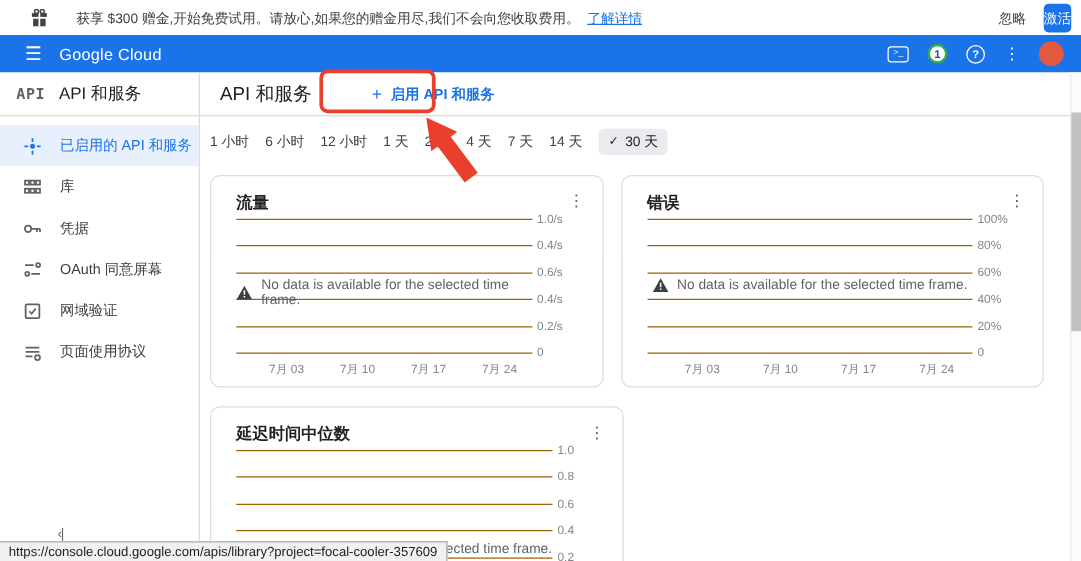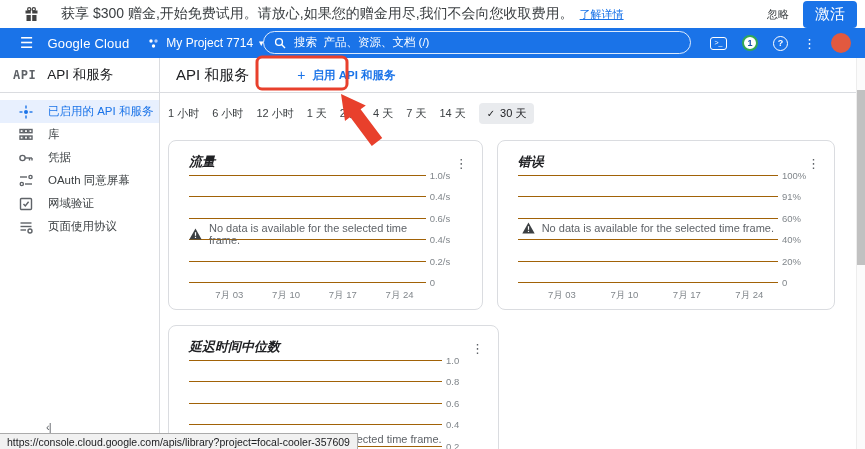--- a/index.html
+++ b/index.html
@@ -3,26 +3,26 @@
 <meta charset="utf-8">
 <style>
   * { margin:0; padding:0; box-sizing:border-box; }
   html,body { width:865px; height:449px; overflow:hidden; background:#fff;
     font-family:"Liberation Sans","DejaVu Sans",sans-serif; }
   .page { position:relative; width:865px; height:449px; overflow:hidden; background:#fff; }
 
   
   .banner { position:absolute; top:0; left:0; right:0; height:28px; background:#fff;
     display:flex; align-items:center; padding:0 8px 0 24px; }
-  .banner-text { font-size:14px; color:#3c4043; margin-left:22px; }
+  .banner-text { font-size:11px; color:#3c4043; margin-left:22px; }
   .banner-link { font-size:11px; color:#1a73e8; text-decoration:underline; margin-left:6px; cursor:pointer; }
   .banner-right { margin-left:auto; display:flex; align-items:center; gap:14px; }
   .dismiss-btn { font-size:11px; color:#3c4043; background:none; border:none; cursor:pointer;text-align:center; }
-  .activate-btn { font-size:15px; color:#fff; background:#1a73e8; border:none; border-radius:4px;
-    padding:4px 12px; cursor:pointer; }
+  .activate-btn { font-size:11px; color:#fff; background:#1a73e8; border:none; border-radius:4px;
+    padding:4px 0; cursor:pointer; }
 
   
   .appbar { position:absolute; top:28px; left:0; right:0; height:30px; background:#1a73e8;
     display:flex; align-items:center; color:#fff; padding:0 14px 0 10px; }
   .hamburger { font-size:15px; padding:0 10px; cursor:pointer; }
   .gc-logo { font-size:13px; letter-spacing:.2px; margin-left:4px; cursor:pointer; }
   .project-sel { display:flex; align-items:center; gap:6px; margin-left:18px; cursor:pointer; font-size:12px; }
   .caret { font-size:9px; }
   .searchbox { position:absolute; left:263px; width:428px; height:23px; top:3px;
     border:1px solid rgba(255,255,255,.85); border-radius:12px; display:flex; align-items:center;
@@ -38,21 +38,21 @@
   .kebab-white { font-size:13px; cursor:pointer; }
   .avatar { width:20px; height:20px; border-radius:50%; background:#e2593f; cursor:pointer; }
 
   
   .body { position:absolute; top:58px; left:0; right:0; bottom:0; display:flex; }
   .sidebar { width:160px; flex:0 0 160px; border-right:1px solid #dadce0; background:#fff; }
   .sidebar-header { height:35px; border-bottom:1px solid #dadce0; display:flex; align-items:center; padding:0 0 0 13px; }
   .api-logo { font-family:"DejaVu Sans Mono",monospace; font-size:12px; font-weight:bold; color:#5f6368; letter-spacing:.5px; }
   .sidebar-title { font-size:13.5px; color:#202124; margin-left:11px; }
   .nav { padding-top:7px; }
-  .nav-item { height:23px; display:flex; align-items:center; padding-left:18px; cursor:pointer; font-size:11.5px; color:#3c4043; }
+  .nav-item { height:33px; display:flex; align-items:center; padding-left:18px; cursor:pointer; font-size:11.5px; color:#3c4043; }
   .nav-item .nav-ic { width:16px; height:16px; margin-right:14px; flex:0 0 16px; }
   .nav-item.active { color:#1a73e8; background:#e8f0fe; }
   .nav-item svg { stroke:#5f6368; fill:none; stroke-width:1.4; }
   .nav-item.active svg { stroke:#1a73e8; }
 
   main { flex:1; position:relative; background:#fff; overflow:hidden; }
   .main-header { height:35px; border-bottom:1px solid #dadce0; display:flex; align-items:center; padding-left:16px; }
   .page-title { font-size:15px; color:#202124; }
   .enable-btn { display:flex; align-items:center; gap:7px; margin-left:38px; background:none; border:none;
     color:#1a73e8; font-size:11.5px; font-weight:bold; cursor:pointer; padding:6px 10px; }
@@ -61,21 +61,21 @@
   .content { padding:9px 0 0 8px; }
   .time-row { width:667px; display:flex; justify-content:flex-start; align-items:center; gap:13px; height:22px; }
   .range { font-size:11px; color:#3c4043; cursor:pointer; }
   .range.selected { background:#e9ebee; border-radius:4px; padding:3px 8px; display:flex; gap:5px; align-items:center; color:#202124; }
   .range .check { font-size:10px; }
 
   .cards-row { display:flex; gap:14px; margin-top:16px; width:667px; }
   .cards-row + .cards-row { margin-top:15px; }
   .card { background:#fff; border:1px solid #dadce0; border-radius:8px; height:170px; }
   .card-w1 { width:331px; } .card-w2 { width:356px; }
-  .card-head { display:flex; justify-content:space-between; align-items:flex-end; padding:12px 10px 0 20px;font-style:italic; }
+  .card-head { display:flex; justify-content:space-between; align-items:flex-start; padding:12px 10px 0 20px; }
   .card-title { font-size:13px; color:#202124; font-weight:bold; }
   .kebab { font-size:13px; color:#5f6368; cursor:pointer; padding:0 4px; }
   .plot { position:relative; height:107px; margin:4px 56px 0 20px; }
   .gl { position:absolute; left:0; right:0; border-top:1px solid #a16207; }
   .yl { position:absolute; right:-50px; top:-6px; width:46px; font-size:9.5px; color:#80868b; }
   .nodata { position:absolute; left:0; right:0; top:44%; display:flex; justify-content:center; align-items:center;
     gap:7px; font-size:11px; color:#5f6368; }
   .warn { flex:0 0 13px; }
   .xaxis { position:relative; height:14px; margin:7px 56px 0 20px; font-size:9.5px; color:#80868b; }
   .xaxis span { position:absolute; transform:translateX(-50%); white-space:nowrap; }
@@ -110,36 +110,20 @@
     <a class="banner-link">了解详情</a>
     <div class="banner-right">
       <button class="dismiss-btn">忽略</button>
       <button class="activate-btn">激活</button>
     </div>
   </div>
 
   <div class="appbar">
     <span class="hamburger">☰</span>
     <span class="gc-logo">Google Cloud</span>
-    <div class="project-sel">
-      <svg width="13" height="13" viewBox="0 0 13 13">
-        <circle cx="4" cy="4" r="1.7" fill="#fff"></circle>
-        <circle cx="9" cy="4" r="1.7" fill="#aecbfa"></circle>
-        <circle cx="6.5" cy="9" r="1.7" fill="#fff"></circle>
-      </svg>
-      <span>My Project 7714</span>
-      <span class="caret">▾</span>
-    </div>
-    <div class="searchbox">
-      <svg width="12" height="12" viewBox="0 0 12 12">
-        <circle cx="5" cy="5" r="3.4" fill="none" stroke="#fff" stroke-width="1.4"></circle>
-        <line x1="7.6" y1="7.6" x2="11" y2="11" stroke="#fff" stroke-width="1.4"></line>
-      </svg>
-      <span class="search-text">搜索  产品、资源、文档 (/)</span>
-    </div>
     <div class="appbar-right">
       <div class="shell-icon">&gt;_</div>
       <div class="notif">1</div>
       <div class="help-icon">?</div>
       <span class="kebab-white">⋮</span>
       <div class="avatar"></div>
     </div>
   </div>
 
   <div class="body">
@@ -279,21 +263,21 @@
           <div class="card card-w2">
             <div class="card-head">
               <span class="card-title">错误</span>
               <span class="kebab">⋮</span>
             </div>
             <div class="plot">
               <div class="gl" style="top:0%">
                   <span class="yl">100%</span>
                 </div>
               <div class="gl" style="top:20%">
-                  <span class="yl">91%</span>
+                  <span class="yl">80%</span>
                 </div>
               <div class="gl" style="top:40%">
                   <span class="yl">60%</span>
                 </div>
               <div class="gl" style="top:60%">
                   <span class="yl">40%</span>
                 </div>
               <div class="gl" style="top:80%">
                   <span class="yl">20%</span>
                 </div>

